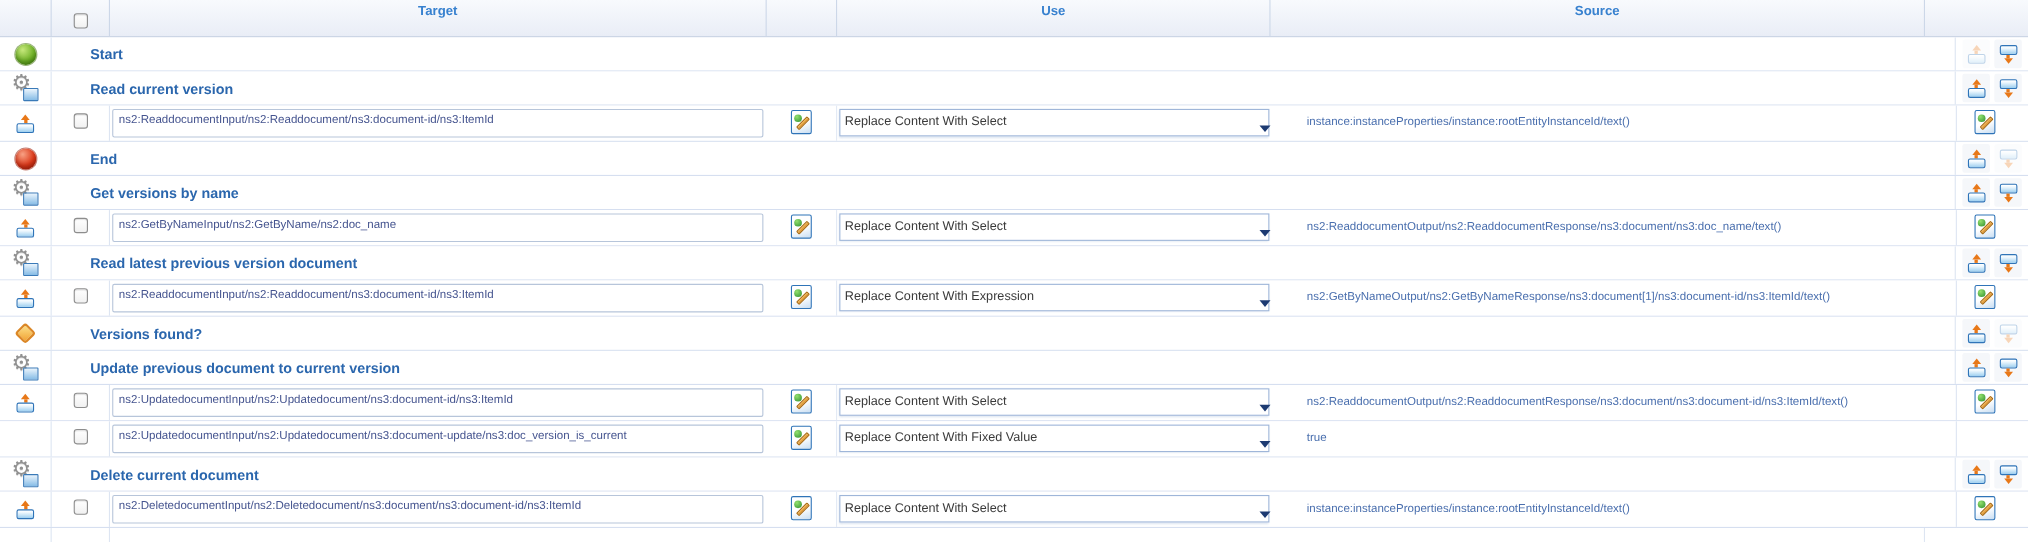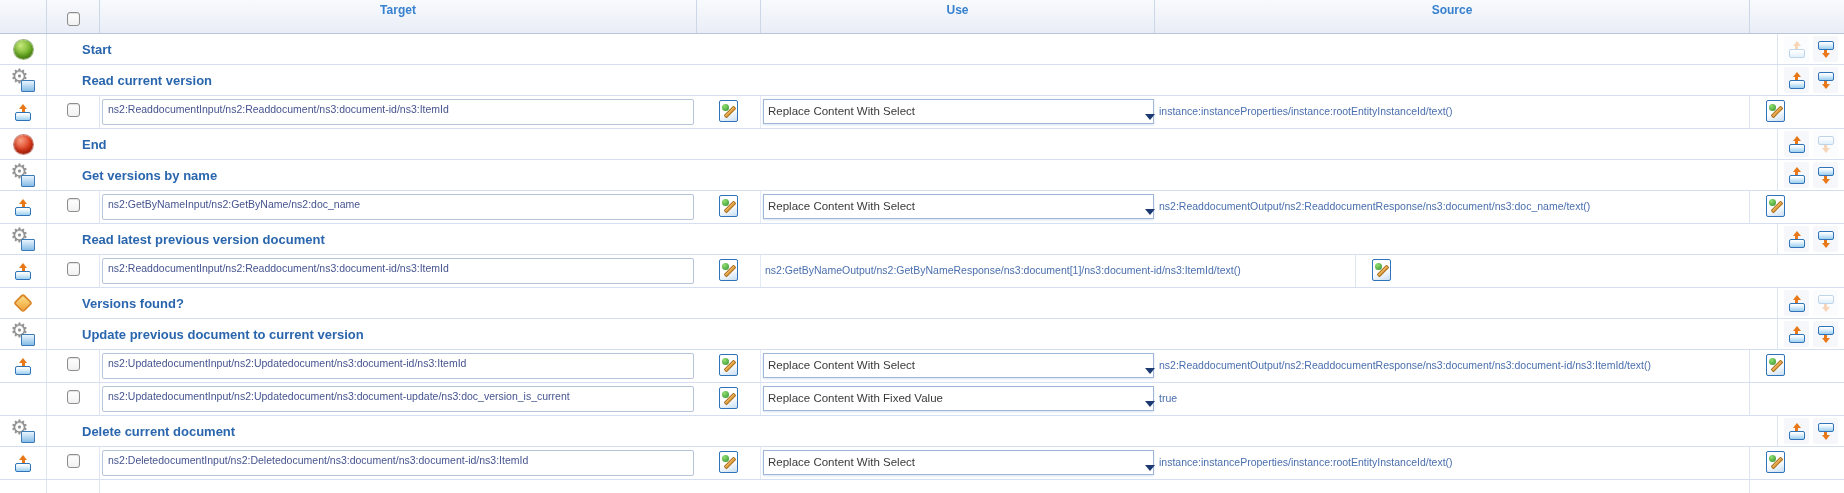--- a/index.html
+++ b/index.html
@@ -28,21 +28,21 @@
   .activity .cA { border-right: 1px solid #dde5f2; }
   .ctitle { width: 1703px; display: flex; align-items: center; padding-left: 7px;
             font-size: 13px; font-weight: bold; color: #2a66ad; border-right: 1px solid #dde5f2; margin-left: 28px; }
   .gicons { display: flex; align-items: center; padding-left: 6px; }
 
   
   .mapping { height: 33px; }
   .mapping .cA { border-right: 1px solid #dde5f2; }
   .mapping .cB { border-right: 1px solid #dde5f2; align-items: flex-start; padding-top: 7px; }
   .mapping .cD { border-right: 1px solid #e3eaf5; align-items: flex-start; padding-top: 4px; }
-  .mapping .cF { border-right: 1px solid #dde5f2; }
+  .mapping .cF { border-right: 1px solid #dde5f2; margin-left: 29px; }
 
   .tbox { height: 26px; margin: 3px 0 0 2px; width: calc(100% - 5px); border: 1px solid #b7c5da;
           border-radius: 2px; background: #fff; padding: 3px 5px; font-size: 10.5px; color: #45548f;
           white-space: nowrap; overflow: hidden; }
   .srcpath { padding: 9px 0 0 4px; font-size: 10.5px; color: #4a6fae; white-space: nowrap; overflow: hidden; }
 
   .selectbox { position: relative; height: 25px; margin: 3px 0 0 2px; width: calc(100% - 3px);
                border: 1px solid #9fb6d9; background: #fff; box-shadow: 0 1px 2px rgba(170,190,220,.45); cursor: default; }
   .sel-text { position: absolute; left: 4px; top: 5px; font-size: 11.5px; color: #3a3a3a; white-space: nowrap; }
   .sel-arrow { position: absolute; right: -2px; bottom: 3px; width: 0; height: 0;
@@ -301,20 +301,26 @@
     </div>
     <div class="cell cC">
       <div class="tbox">ns2:ReaddocumentInput/ns2:Readdocument/ns3:document-id/ns3:ItemId</div>
     </div>
     <div class="cell cD">
       <span class="mapicon">
             <i class="m-dot"></i>
             <i class="m-pencil"></i>
           </span>
     </div>
+    <div class="cell cE">
+      <div class="selectbox">
+        <span class="sel-text">Replace Content With Expression</span>
+        <i class="sel-arrow"></i>
+      </div>
+    </div>
     <div class="cell cF srcpath">ns2:GetByNameOutput/ns2:GetByNameResponse/ns3:document[1]/ns3:document-id/ns3:ItemId/text()</div>
     <div class="cell cG">
       <span class="mapicon"><i class="m-dot"></i><i class="m-pencil"></i></span>
     </div>
   </div>
       <div class="row activity">
     <div class="cell cA">
       <span class="aicon decision-icon"></span>
     </div>
     <div class="cell ctitle">Versions found?</div>

